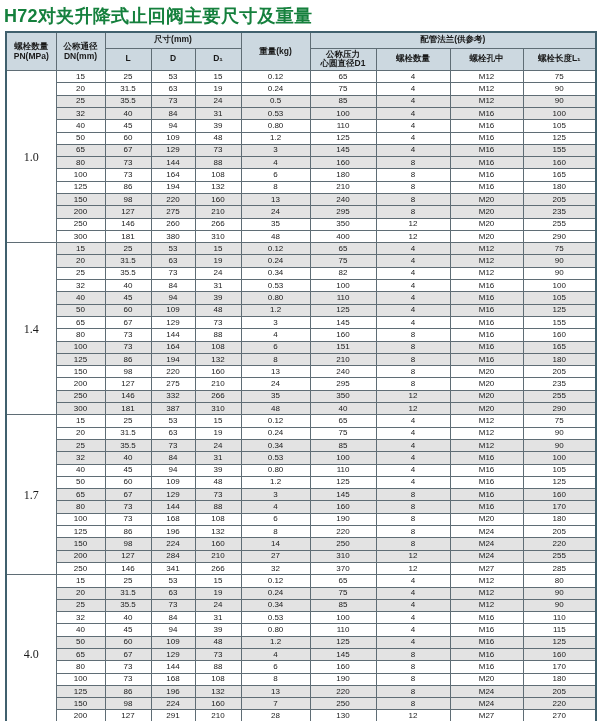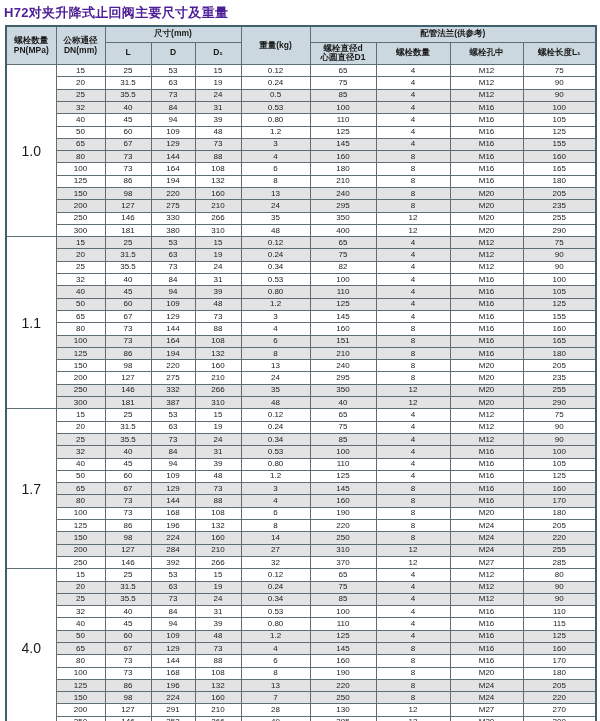--- a/index.html
+++ b/index.html
@@ -4,23 +4,23 @@
 <style>
   * { box-sizing: border-box; }
   html, body { margin: 0; padding: 0; }
   body {
     width: 600px; height: 721px;
     background: #ffffff;
     font-family: "Liberation Sans", "DejaVu Sans", sans-serif;
     overflow: hidden;
   }
   .title {
-    font-size: 13px;
+    font-size: 18px;
     font-weight: bold;
-    color: #4c1d95;
+    color: #15803d;
     padding: 4px 12px 3px 4px;
     letter-spacing: 0.3px;
   }
   table.spec {
     border-collapse: collapse;
     table-layout: fixed;
     width: 590px;
     margin-left: 5px;
     border: 2px solid #40606d;
   }
@@ -44,21 +44,22 @@
   .pre { white-space: pre-line; }
   tbody td {
     font-size: 8px;
     height: 12.3px;
     line-height: 1;
     background: #ffffff;
   }
   tbody tr.shade td:not(.pn) { background: #e3e3e3; }
   td.pn {
     background: #ffffff;
-    font-size: 14px;
+    font-size: 12px;
+    font-family: Liberation Serif, serif;
   }
   tbody tr.sec td { border-top: 1.5px solid #40606d; }
 </style>
 </head>
 <body>
 
 <div class="page">
   <div class="title">H72对夹升降式止回阀主要尺寸及重量</div>
 
   <table class="spec">
@@ -81,21 +82,21 @@
         <th rowspan="2" class="pre">公称通径
 DN(mm)</th>
         <th colspan="3">尺寸(mm)</th>
         <th rowspan="2">重量(kg)</th>
         <th colspan="4">配管法兰(供参考)</th>
       </tr>
       <tr class="h2">
         <th>L</th>
         <th>D</th>
         <th>D₁</th>
-        <th class="pre">螺栓直径d
+        <th class="pre">公称压力
 心圆直径D1</th>
         <th>螺栓数量</th>
         <th>螺栓孔中</th>
         <th>螺栓长度L₁</th>
       </tr>
     </thead>
     <tbody id="tbody">
         <tr>
           <td rowspan="14" class="pn">1.0</td>
           <td>15</td>
@@ -225,41 +226,41 @@
           <td>210</td>
           <td>24</td>
           <td>295</td>
           <td>8</td>
           <td>M20</td>
           <td>235</td>
         </tr>
         <tr>
           <td>250</td>
           <td>146</td>
-          <td>330</td>
+          <td>260</td>
           <td>266</td>
           <td>35</td>
           <td>350</td>
           <td>12</td>
           <td>M20</td>
           <td>255</td>
         </tr>
         <tr>
           <td>300</td>
           <td>181</td>
           <td>380</td>
           <td>310</td>
           <td>48</td>
           <td>400</td>
           <td>12</td>
           <td>M20</td>
           <td>290</td>
         </tr>
         <tr class="shade sec">
-          <td rowspan="14" class="pn">1.1</td>
+          <td rowspan="14" class="pn">1.4</td>
           <td>15</td>
           <td>25</td>
           <td>53</td>
           <td>15</td>
           <td>0.12</td>
           <td>65</td>
           <td>4</td>
           <td>M12</td>
           <td>75</td>
         </tr>
@@ -535,21 +536,21 @@
           <td>210</td>
           <td>27</td>
           <td>310</td>
           <td>12</td>
           <td>M24</td>
           <td>255</td>
         </tr>
         <tr>
           <td>250</td>
           <td>146</td>
-          <td>392</td>
+          <td>341</td>
           <td>266</td>
           <td>32</td>
           <td>370</td>
           <td>12</td>
           <td>M27</td>
           <td>285</td>
         </tr>
         <tr class="sec">
           <td rowspan="13" class="pn">4.0</td>
           <td>15</td>

